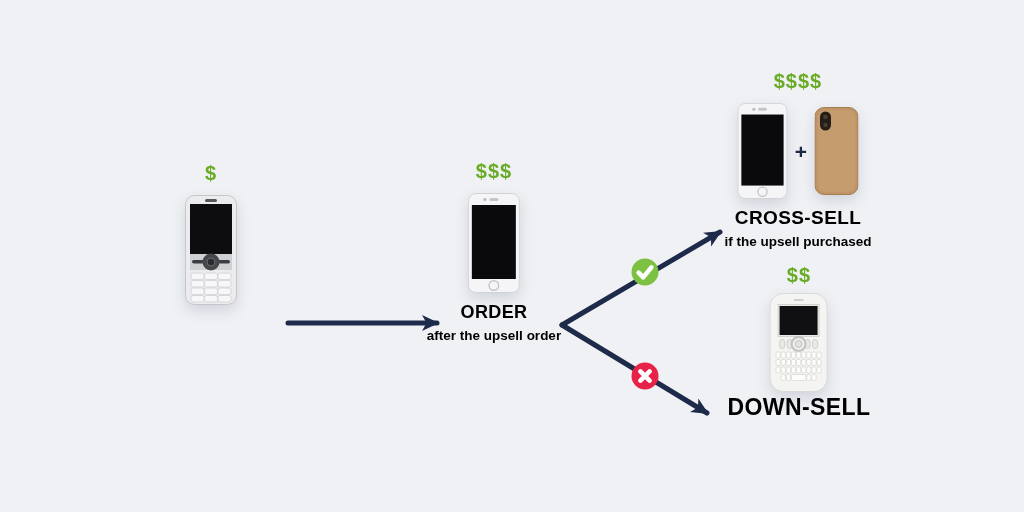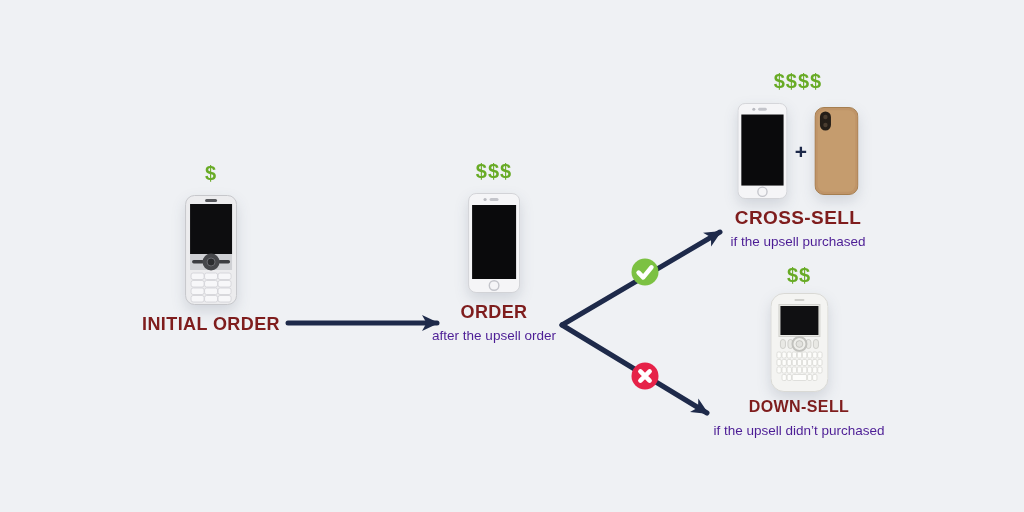--- a/index.html
+++ b/index.html
@@ -15,25 +15,25 @@
     position:absolute;
     display:flex;flex-direction:column;align-items:center;
     transform:translateX(-50%);
     text-align:center;
   }
   .price{
     font-size:20px;font-weight:700;color:#68ab25;
     line-height:26px;letter-spacing:1px;
   }
   .node-label{
-    font-size:18px;font-weight:700;color:#7f1d1d;letter-spacing:.4px;
+    font-size:18px;font-weight:700;color:#000000;letter-spacing:.4px;
     line-height:22px;white-space:nowrap;
   }
   .node-sub{
-    font-size:13.5px;font-weight:400;color:#4c1d95;
+    font-size:13.5px;font-weight:700;color:#000000;
     line-height:17px;white-space:nowrap;
   }
   .phone-img{filter:drop-shadow(0 6px 7px rgba(30,42,74,.14));}
   .img-row{display:flex;align-items:center;gap:7px;}
   .plus{font-size:21px;font-weight:700;color:#1e2a4a;line-height:21px;}
   .connectors{position:absolute;left:0;top:0;}
   
   .node .price{margin-bottom:9px;}
   .node .node-label{margin-top:8px;}
   .node .node-sub{margin-top:4px;}
@@ -81,21 +81,20 @@
           <rect x="19.5" y="85.5" width="13" height="6.5" rx="2"></rect>
           <rect x="33" y="85.5" width="13" height="6.5" rx="2"></rect>
         <rect x="6" y="93" width="13" height="6.5" rx="2"></rect>
           <rect x="19.5" y="93" width="13" height="6.5" rx="2"></rect>
           <rect x="33" y="93" width="13" height="6.5" rx="2"></rect>
         <rect x="6" y="100.5" width="13" height="6.5" rx="2"></rect>
           <rect x="19.5" y="100.5" width="13" height="6.5" rx="2"></rect>
           <rect x="33" y="100.5" width="13" height="6.5" rx="2"></rect>
       </g>
     </svg>
-    <div class="node-label">INITIAL ORDER</div>
   </div>
 
   <div class="node" style="left:494px;top:158px;">
     <div class="price">$$$</div>
     <svg class="phone-img" width="52" height="100" viewBox="0 0 52 100">
       <rect x="0.5" y="0.5" width="51" height="99" rx="7.5" fill="#f5f5f7" stroke="#d2d3d7"></rect>
       <circle cx="17" cy="6.5" r="1.6" fill="#b9bac0"></circle>
       <rect x="21.5" y="5" width="9" height="3" rx="1.5" fill="#c4c5cb"></rect>
       <rect x="4" y="12" width="44" height="74" fill="#0a0a0c"></rect>
       <circle cx="26" cy="92.5" r="4.8" fill="#f5f5f7" stroke="#c4c5cb" stroke-width="1.4"></circle>
@@ -168,17 +167,16 @@
           <rect x="37.1" y="74" width="4.3" height="6" rx="1.3"></rect>
           <rect x="42.2" y="74" width="4.3" height="6" rx="1.3"></rect>
           <rect x="47.3" y="74" width="4.3" height="6" rx="1.3"></rect>
         <rect x="11.6" y="81.5" width="4.3" height="6" rx="1.3"></rect>
           <rect x="16.7" y="81.5" width="4.3" height="6" rx="1.3"></rect>
           <rect x="21.8" y="81.5" width="14.4" height="6" rx="1.3"></rect>
           <rect x="37.1" y="81.5" width="4.3" height="6" rx="1.3"></rect>
           <rect x="42.2" y="81.5" width="4.3" height="6" rx="1.3"></rect>
       </g>
     </svg>
-    <div class="node-label" style="font-size:16px;margin-top:4px;">DOWN-SELL</div>
-    <div class="node-sub">if the upsell didn’t purchased</div>
+    <div class="node-label" style="font-size:23px;margin-top:4px;">DOWN-SELL</div>
   </div>
 
 </div>
 
 </body></html>

